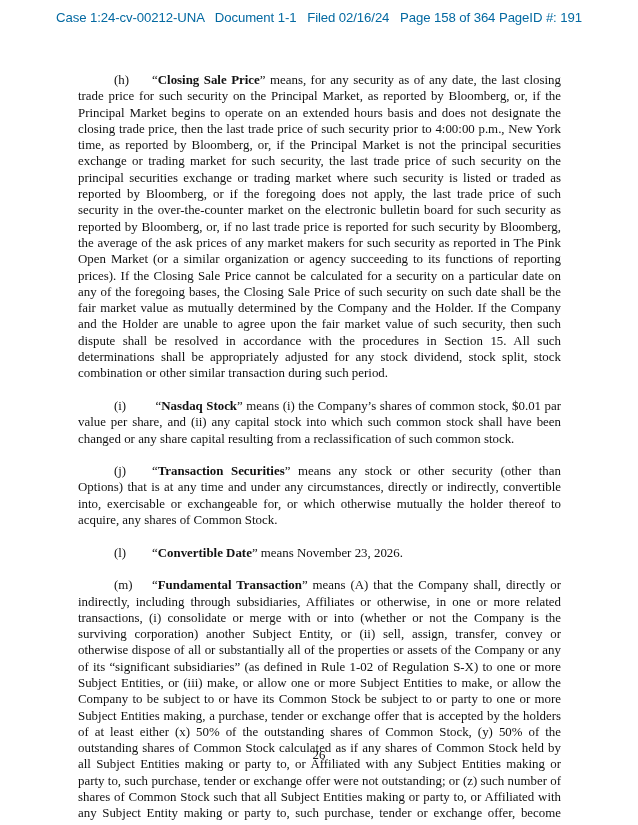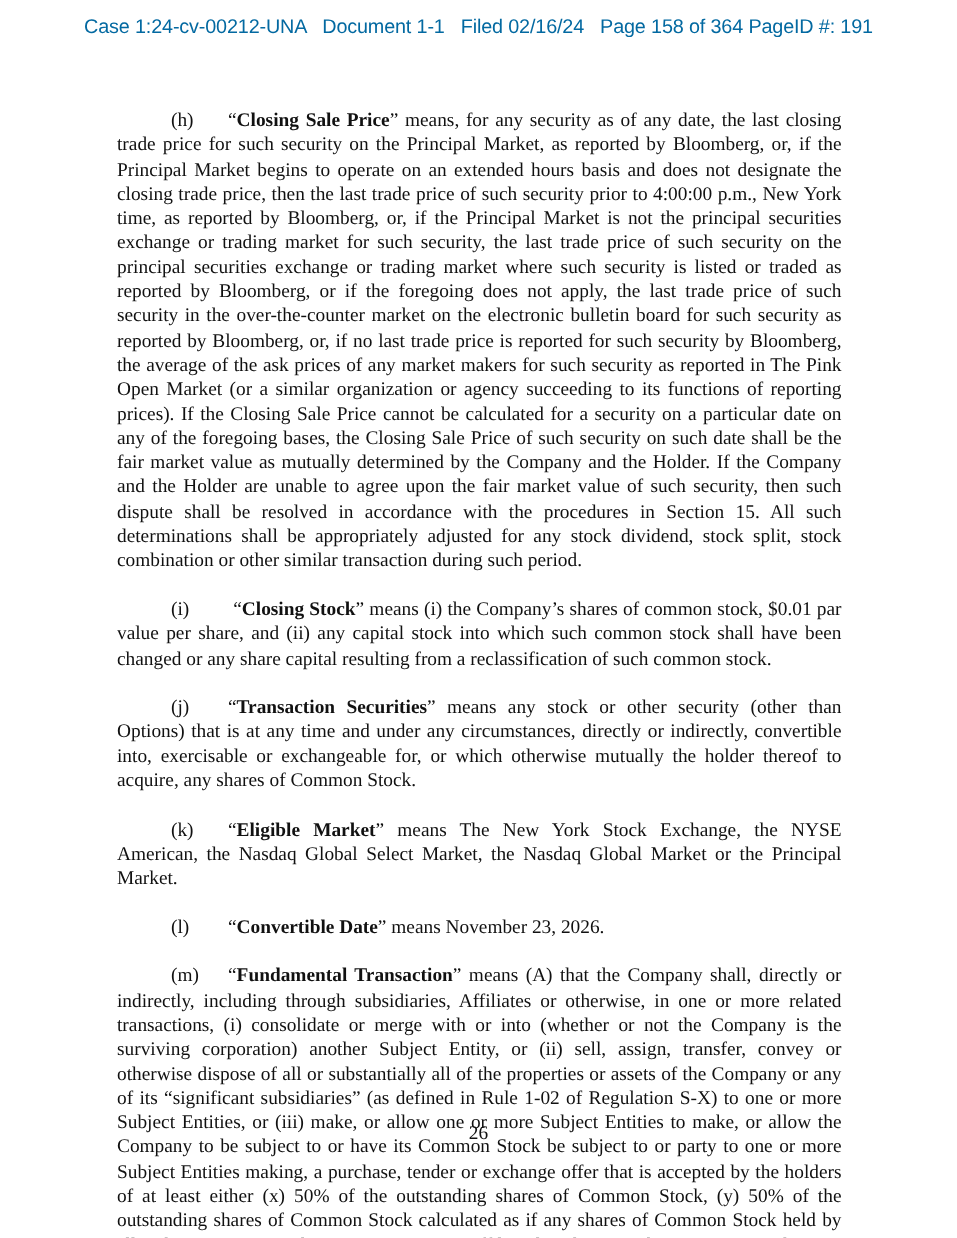--- a/index.html
+++ b/index.html
@@ -22,20 +22,19 @@
     font-family: "Liberation Serif", serif; font-size: 12.9px; color: #111;
   }
 </style>
 </head>
 <body>
 
 <div class="header"><span>Case 1:24-cv-00212-UNA</span>   <span>Document 1-1</span>   <span>Filed 02/16/24</span>   <span>Page 158 of 364</span> <span>PageID #: 191</span></div>
 
 <div class="content">
   <p class="para"><span class="lbl">(h)</span>“<span class="term">Closing Sale Price</span>”<span> means, for any security as of any date, the last closing trade price for such security on the Principal Market, as reported by Bloomberg, or, if the Principal Market begins to operate on an extended hours basis and does not designate the closing trade price, then the last trade price of such security prior to 4:00:00 p.m., New York time, as reported by Bloomberg, or, if the Principal Market is not the principal securities exchange or trading market for such security, the last trade price of such security on the principal securities exchange or trading market where such security is listed or traded as reported by Bloomberg, or if the foregoing does not apply, the last trade price of such security in the over-the-counter market on the electronic bulletin board for such security as reported by Bloomberg, or, if no last trade price is reported for such security by Bloomberg, the average of the ask prices of any market makers for such security as reported in The Pink Open Market (or a similar organization or agency succeeding to its functions of reporting prices). If the Closing Sale Price cannot be calculated for a security on a particular date on any of the foregoing bases, the Closing Sale Price of such security on such date shall be the fair market value as mutually determined by the Company and the Holder. If the Company and the Holder are unable to agree upon the fair market value of such security, then such dispute shall be resolved in accordance with the procedures in Section 15. All such determinations shall be appropriately adjusted for any stock dividend, stock split, stock combination or other similar transaction during such period.</span></p>
-  <p class="para"><span class="lbl">(i)</span> “<span class="term">Closing Stock</span>”<span> means (i) the Company’s shares of common stock, $0.01 par value per share, and (ii) any capital stock into which such common stock shall have been changed or any share capital resulting from a reclassification of such common stock.</span></p>
+  <p class="para"><span class="lbl">(i)</span> “<span class="term">Nasdaq Stock</span>”<span> means (i) the Company’s shares of common stock, $0.01 par value per share, and (ii) any capital stock into which such common stock shall have been changed or any share capital resulting from a reclassification of such common stock.</span></p>
   <p class="para"><span class="lbl">(j)</span>“<span class="term">Transaction Securities</span>”<span> means any stock or other security (other than Options) that is at any time and under any circumstances, directly or indirectly, convertible into, exercisable or exchangeable for, or which otherwise mutually the holder thereof to acquire, any shares of Common Stock.</span></p>
-  <p class="para"><span class="lbl">(k)</span>“<span class="term">Eligible Market</span>”<span> means The New York Stock Exchange, the NYSE American, the Nasdaq Global Select Market, the Nasdaq Global Market or the Principal Market.</span></p>
   <p class="para"><span class="lbl">(l)</span>“<span class="term">Convertible Date</span>”<span> means November 23, 2026.</span></p>
   <p class="para"><span class="lbl">(m)</span>“<span class="term">Fundamental Transaction</span>”<span> means (A) that the Company shall, directly or indirectly, including through subsidiaries, Affiliates or otherwise, in one or more related transactions, (i) consolidate or merge with or into (whether or not the Company is the surviving corporation) another Subject Entity, or (ii) sell, assign, transfer, convey or otherwise dispose of all or substantially all of the properties or assets of the Company or any of its “significant subsidiaries” (as defined in Rule 1-02 of Regulation S-X) to one or more Subject Entities, or (iii) make, or allow one or more Subject Entities to make, or allow the Company to be subject to or have its Common Stock be subject to or party to one or more Subject Entities making, a purchase, tender or exchange offer that is accepted by the holders of at least either (x) 50% of the outstanding shares of Common Stock, (y) 50% of the outstanding shares of Common Stock calculated as if any shares of Common Stock held by all Subject Entities making or party to, or Affiliated with any Subject Entities making or party to, such purchase, tender or exchange offer were not outstanding; or (z) such number of shares of Common Stock such that all Subject Entities making or party to, or Affiliated with any Subject Entity making or party to, such purchase, tender or exchange offer, become collectively</span></p>
 </div>
 
 <div class="page-num">26</div>
 
 </body></html>

